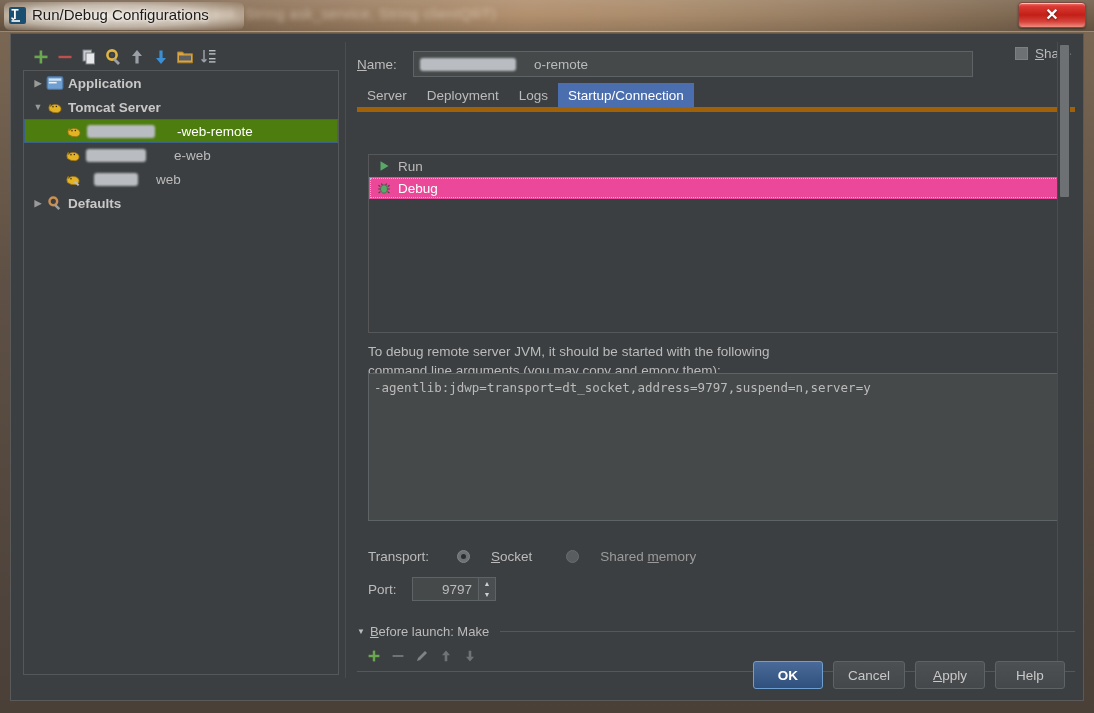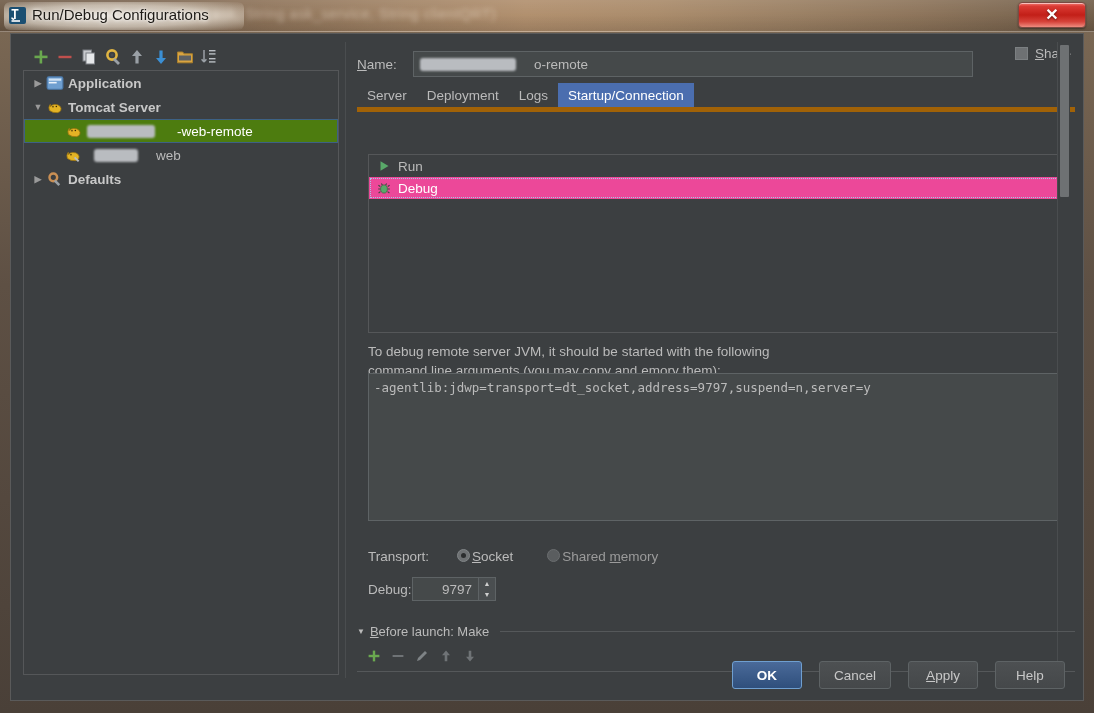--- a/index.html
+++ b/index.html
@@ -209,21 +209,21 @@
     cursor: text;
   }
 
   #transport-row {
     position: absolute; left: 11px; top: 432px;
     width: 694px; height: 24px;
     display: flex; align-items: center;
     font-size: 13.5px; color: #bbbbbb;
   }
   #transport-row .t-label { width: 89px; }
-  .radio-wrap { display: flex; gap: 2px; cursor: pointer; }
+  .radio-wrap { display: flex; align-items: center; gap: 21px; cursor: pointer; }
   .radio {
     width: 13px; height: 13px; border-radius: 50%;
     background: #6e7173; border: 1px solid #818587;
     position: relative;
   }
   .radio.on::after {
     content: ""; position: absolute;
     left: 3px; top: 3px; width: 5px; height: 5px;
     border-radius: 50%; background: #2b2d2e;
   }
@@ -286,21 +286,21 @@
     position: absolute; left: 2px; top: 3px;
     width: 9px; height: 152px;
     background: #6e7173; border-radius: 1px;
   }
 
   
   #buttons {
     position: absolute; left: 0; right: 0; bottom: 8px;
     height: 34px;
     display: flex; align-items: center; justify-content: flex-end;
-    gap: 17px; padding-right: 18px;
+    gap: 10px; padding-right: 18px;
   }
   .btn {
     min-width: 70px; height: 28px; padding: 0 14px;
     font-size: 13.5px; color: #c8c8c8;
     background: linear-gradient(180deg,#4d5052 0%,#45484a 100%);
     border: 1px solid #5e6365; border-radius: 3px;
     display: flex; align-items: center; justify-content: center;
     cursor: pointer;
   }
   .btn.default {
@@ -400,20 +400,29 @@
       <div class="tree-row selected" style="padding-left:40px;">
         <svg class="tree-icon" viewBox="0 0 16 14">
           <path d="M3 10 q-1.2-3 0.8-5.4 l0.2 2 q1.3-1.6 3.6-1.8 q3.3-.3 5 1.7 q1.2 1.5 .6 3.4 q-.6 1.8-3 2.1 q-4 .5-7.2-2z" fill="#e3b325" stroke="#9a7410" stroke-width=".7"></path>
           <circle cx="6.2" cy="6.8" r=".7" fill="#3b2a06"></circle>
           <circle cx="9.2" cy="6.6" r=".7" fill="#3b2a06"></circle>
         </svg>
         <span class="redact" style="width:68px;"></span>
         <span class="tree-label" style="margin-left:22px;">-web-remote</span>
       </div>
 
+      <div class="tree-row" style="padding-left:40px;">
+        <svg class="tree-icon" viewBox="0 0 16 14">
+          <path d="M3 10 q-1.2-3 0.8-5.4 l0.2 2 q1.3-1.6 3.6-1.8 q3.3-.3 5 1.7 q1.2 1.5 .6 3.4 q-.6 1.8-3 2.1 q-4 .5-7.2-2z" fill="#e3b325" stroke="#9a7410" stroke-width=".7"></path>
+          <circle cx="6.2" cy="6.8" r=".7" fill="#3b2a06"></circle>
+          <circle cx="9.2" cy="6.6" r=".7" fill="#3b2a06"></circle>
+        </svg>
+        <span class="redact" style="width:60px;"></span>
+        <span class="tree-label" style="margin-left:28px;">e-web</span>
+      </div>
 
       <div class="tree-row" style="padding-left:40px;">
         <svg class="tree-icon" viewBox="0 0 16 14">
           <path d="M3 10 q-1.2-3 0.8-5.4 l0.2 2 q1.3-1.6 3.6-1.8 q3.3-.3 5 1.7 q1.2 1.5 .6 3.4 q-.6 1.8-3 2.1 q-4 .5-7.2-2z" fill="#e3b325" stroke="#9a7410" stroke-width=".7"></path>
           <circle cx="6.2" cy="6.8" r=".7" fill="#3b2a06"></circle>
           <path d="M10 8.5 l3.6 3.6 l-1.2 1.2 l-3.6-3.6z" fill="#b9bec3"></path>
         </svg>
         <span class="redact" style="width:44px; margin-left:8px;"></span>
         <span class="tree-label" style="margin-left:18px;">web</span>
       </div>
@@ -485,21 +494,21 @@
             <span class="radio on"></span>
             <span><u>S</u>ocket</span>
           </span>
           <span class="radio-wrap">
             <span class="radio disabled"></span>
             <span class="dim">Shared <u>m</u>emory</span>
           </span>
         </div>
 
         <div id="port-row">
-          <span class="t-label">Debug:</span>
+          <span class="t-label">Port:</span>
           <span id="port-spin">
             <span id="port-value">9797</span>
             <span id="port-arrows">
               <div>▲</div>
               <div>▼</div>
             </span>
           </span>
         </div>
 
       </div>

